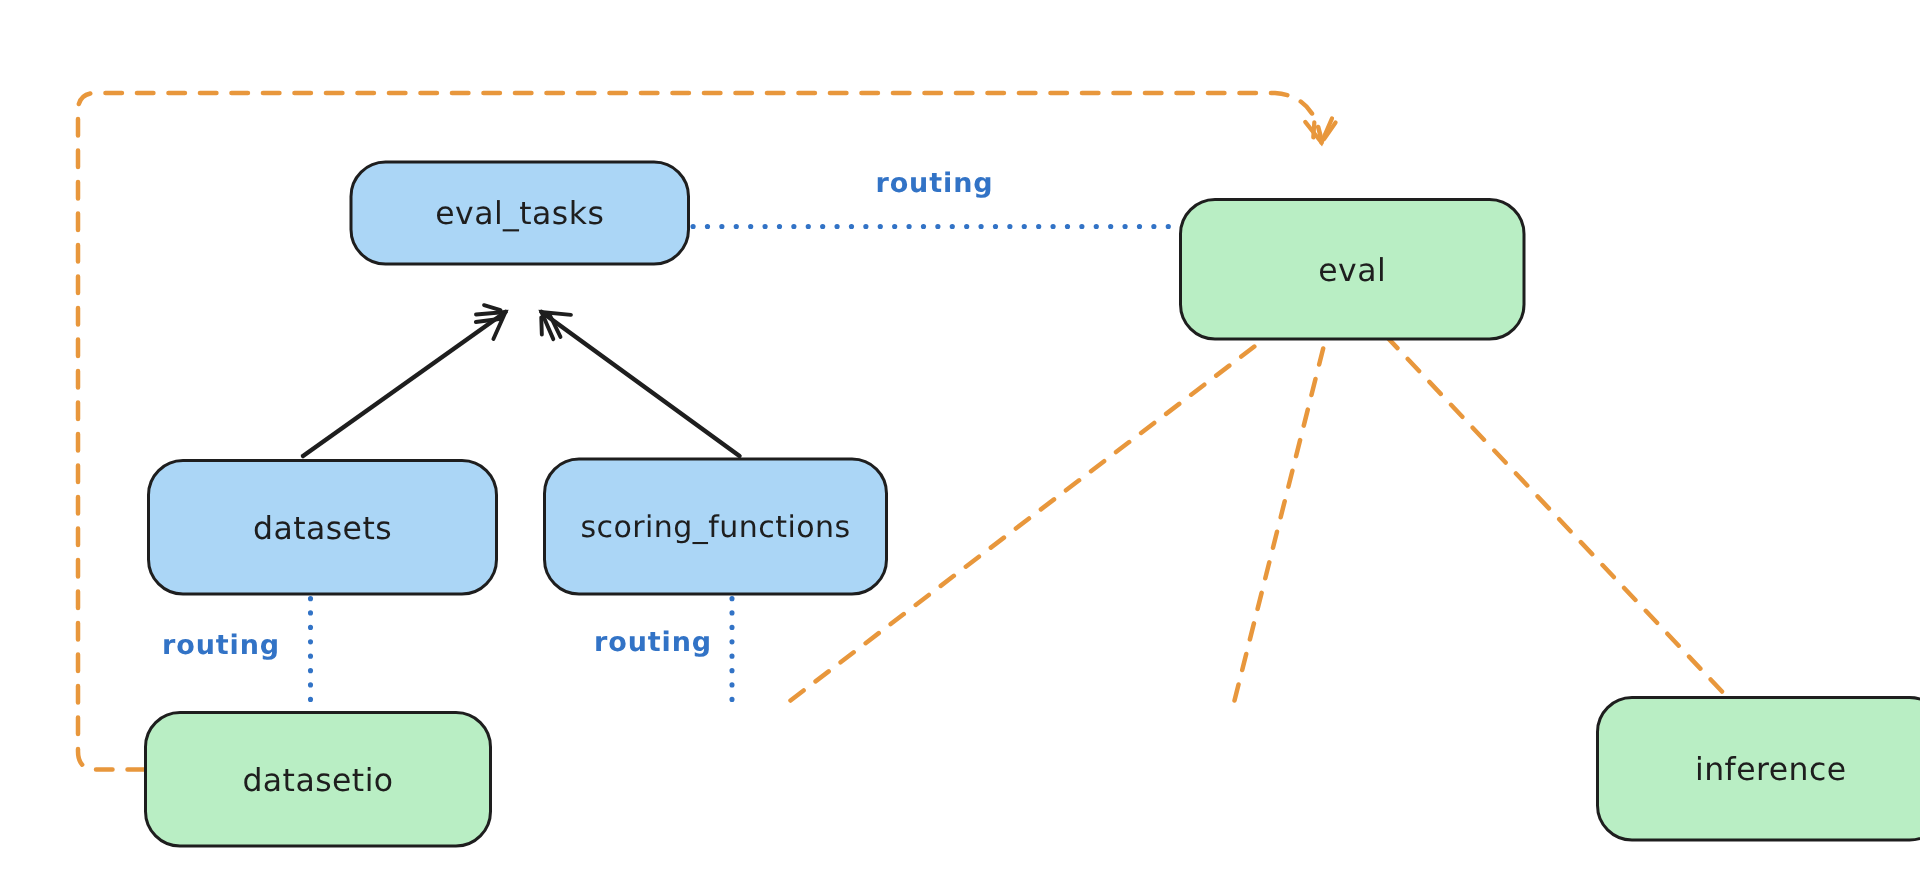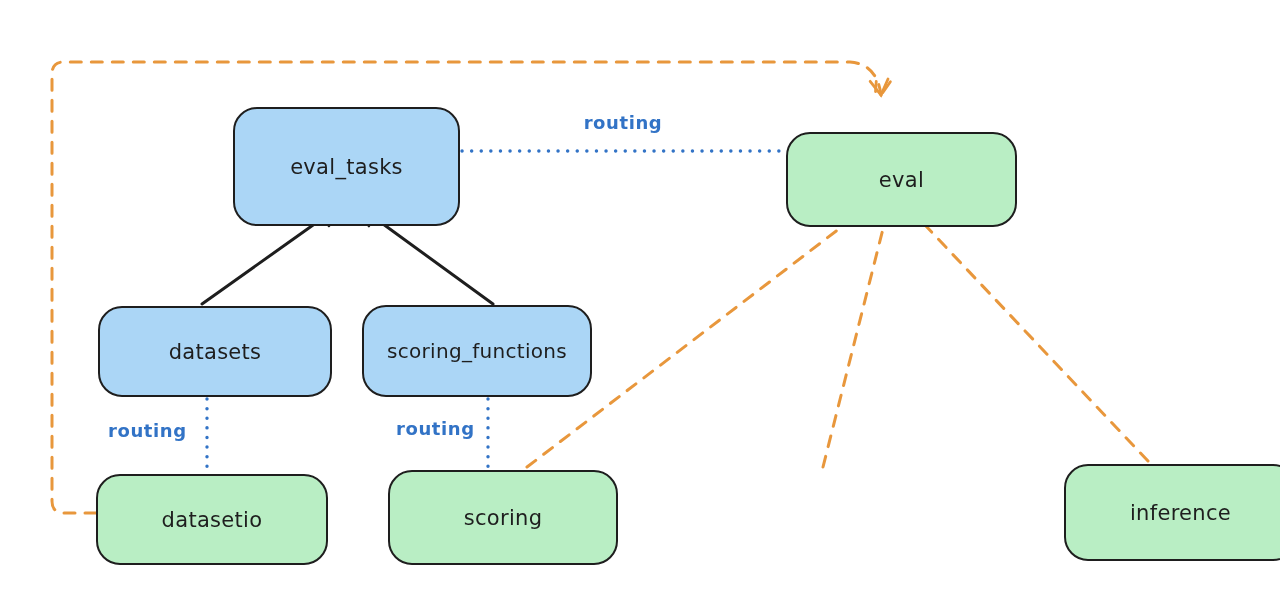--- a/index.html
+++ b/index.html
@@ -21,21 +21,21 @@
     display: flex;
     align-items: center;
     justify-content: center;
     color: var(--node-border, #1e1e1e);
     font-size: 21px;
     letter-spacing: 0.3px;
   }
   .node.blue  { background: var(--node-blue-fill, #abd6f6); }
   .node.green { background: var(--node-green-fill, #b9eec4); }
 
-  #n-eval-tasks        { left: 233px; top: 107px; width: 227px; height: 119px; }
+  #n-eval-tasks        { left: 233px; top: 107px; width: 227px; height: 70px; }
   #n-eval              { left: 786px; top: 104px; width: 231px; height: 95px; margin-top: 28px; }
   #n-datasets          { left: 98px;  top: 306px; width: 234px; height: 91px; }
   #n-scoring-functions { left: 362px; top: 305px; width: 230px; height: 92px; font-size: 20px; }
   #n-datasetio         { left: 96px;  top: 474px; width: 232px; height: 91px; }
   #n-scoring           { left: 388px; top: 470px; width: 230px; height: 95px; }
   #n-agents            { left: 710px; top: 471px; width: 232px; height: 94px; }
   #n-inference         { left: 1020px; top: 464px; width: 233px; height: 97px; margin-left: 44px; }
 
   .edge-label {
     position: absolute;
@@ -103,23 +103,20 @@
   </div>
   <div class="node blue" id="n-datasets">
     <span>datasets</span>
   </div>
   <div class="node blue" id="n-scoring-functions">
     <span>scoring_functions</span>
   </div>
   <div class="node green" id="n-datasetio">
     <span>datasetio</span>
   </div>
-  <div class="node green" id="n-scoring">
-    <span>scoring</span>
-  </div>
   <div class="node green" id="n-inference">
     <span>inference</span>
   </div>
 
   <div class="edge-label" id="lbl-routing-top">routing</div>
   <div class="edge-label" id="lbl-routing-left">routing</div>
   <div class="edge-label" id="lbl-routing-mid">routing</div>
 
 </div>
 

